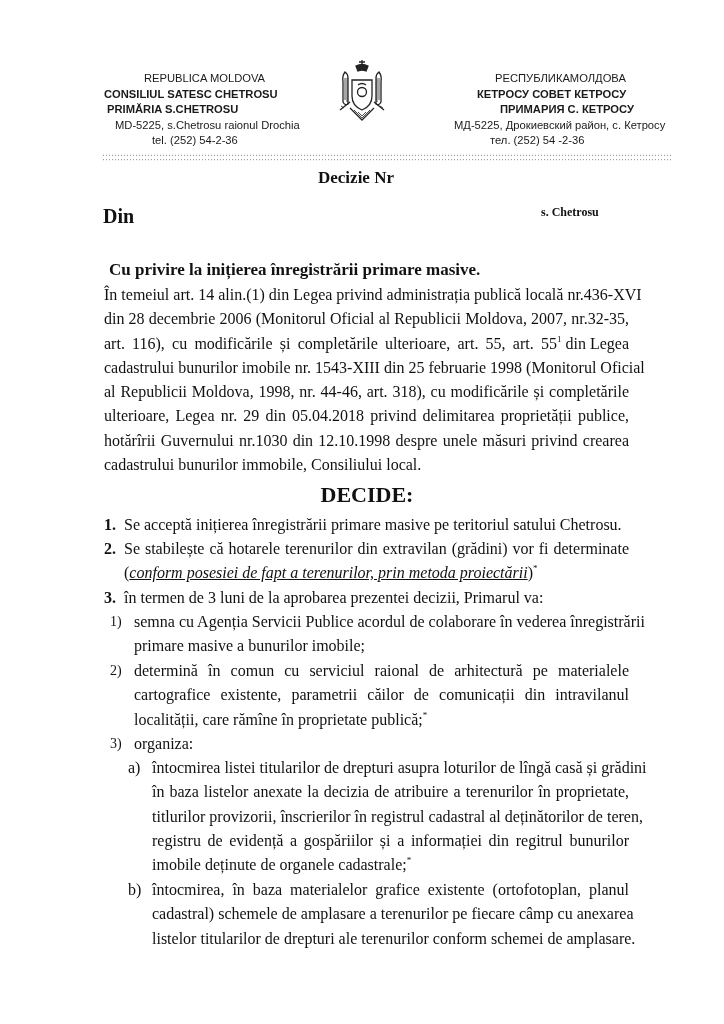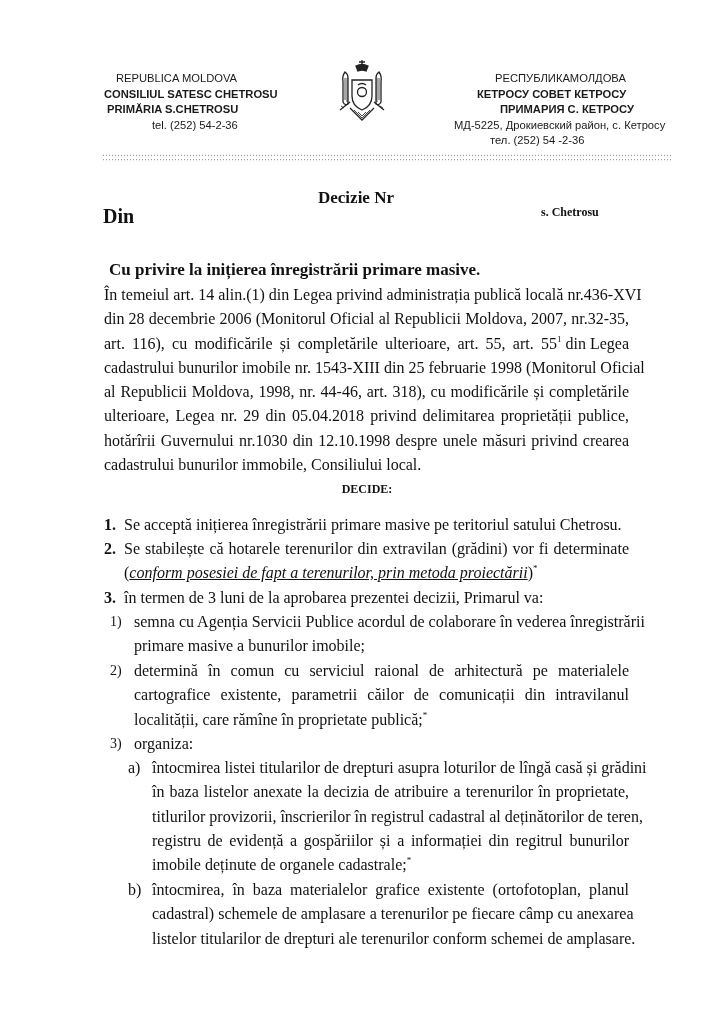--- a/index.html
+++ b/index.html
@@ -5,64 +5,65 @@
     html, body { margin: 0; padding: 0; background: #ffffff; }
     body { width: 724px; height: 1024px; position: relative; overflow: hidden; color: #111; }
     .page { position: absolute; left: 0; top: 0; width: 724px; height: 1024px; background: #fff; }
 
     
     .lh { position: absolute; font-family: "Liberation Sans", sans-serif; font-size: 11.2px; line-height: 15.5px; color: #1a1a1a; }
     .lh-left { left: 104px; top: 71px; width: 230px; }
     .lh-right { left: 450px; top: 71px; width: 240px; }
     .lh div { white-space: nowrap; }
     .b { font-weight: bold; }
-    .lh-left .l1 { padding-left: 12px; }
+    .lh-left .l1 { padding-left: 12px; margin-left: 28px; }
     .lh-left .l3 { padding-left: 3px; }
     .lh-left .l4 { padding-left: 11px; }
     .lh-left .l5 { padding-left: 48px; }
     .lh-right .r1 { padding-left: 45px; }
     .lh-right .r2 { padding-left: 27px; }
     .lh-right .r3 { padding-left: 50px; }
     .lh-right .r4 { padding-left: 4px; }
     .lh-right .r5 { padding-left: 40px; }
 
     .emblem { position: absolute; left: 336px; top: 58px; width: 52px; height: 66px; }
 
     .dots { position: absolute; left: 102px; top: 153px; width: 570px; height: 9px;
       background-image: radial-gradient(circle, #555 0.7px, transparent 0.9px);
       background-size: 3px 4.5px; opacity: 0.8; }
 
     
     .doc { font-family: "Liberation Serif", serif; color: #111; }
-    .title { position: absolute; left: 0; width: 704px; top: 188px; text-align: center; font-weight: bold; font-size: 17px; padding-left: 8px; box-sizing: border-box; }
+    .title { position: absolute; left: 0; width: 704px; top: 168px; text-align: center; font-weight: bold; font-size: 17px; padding-left: 8px; box-sizing: border-box; }
     .din { position: absolute; left: 103px; top: 205px; font-weight: bold; font-size: 20px; }
     .loc { position: absolute; left: 541px; top: 205px; font-weight: bold; font-size: 12px; }
     .subject { position: absolute; left: 109px; top: 260px; font-weight: bold; font-size: 17px; }
 
     .para { position: absolute; left: 104px; width: 525px; font-size: 16px; }
     .ln { height: 24.3px; line-height: 24.3px; text-align: justify; text-align-last: justify; white-space: nowrap; overflow: visible; }
     .ln.last { text-align-last: left; }
 
-    .decide { position: absolute; left: 0; width: 724px; top: 482px; text-align: center; font-weight: bold; font-size: 12px; padding-left: 10px; box-sizing: border-box; }
+    .decide { position: absolute; left: 0; width: 724px; top: 482px; text-align: center; font-weight: bold; font-size: 22px; padding-left: 10px; box-sizing: border-box; }
 
     .item { position: absolute; font-size: 16px; }
     .num { position: absolute; font-weight: bold; }
     .sub-num { position: absolute; font-size: 14px; }
     .ital { font-style: italic; text-decoration: underline; }
     sup { font-size: 9px; vertical-align: 7px; line-height: 0; }
   </style>
 </head>
 <body>
 
 <div class="page">
 
   <div class="lh lh-left">
     <div class="l1">REPUBLICA MOLDOVA</div>
     <div class="l2 b">CONSILIUL SATESC CHETROSU</div>
     <div class="l3 b">PRIMĂRIA  S.CHETROSU</div>
+    <div class="l4">MD-5225, s.Chetrosu  raionul Drochia</div>
     <div class="l5">tel. (252) 54-2-36</div>
   </div>
 
   <div class="emblem">
     <svg width="52" height="66" viewBox="0 0 52 66">
       <g fill="none" stroke="#222" stroke-width="1.3">
 
         <path d="M26 2 L26 8 M23 4 L29 4"></path>
         <path d="M20 8 Q26 5 32 8 L30 13 Q26 11 22 13 Z" fill="#222"></path>
 

